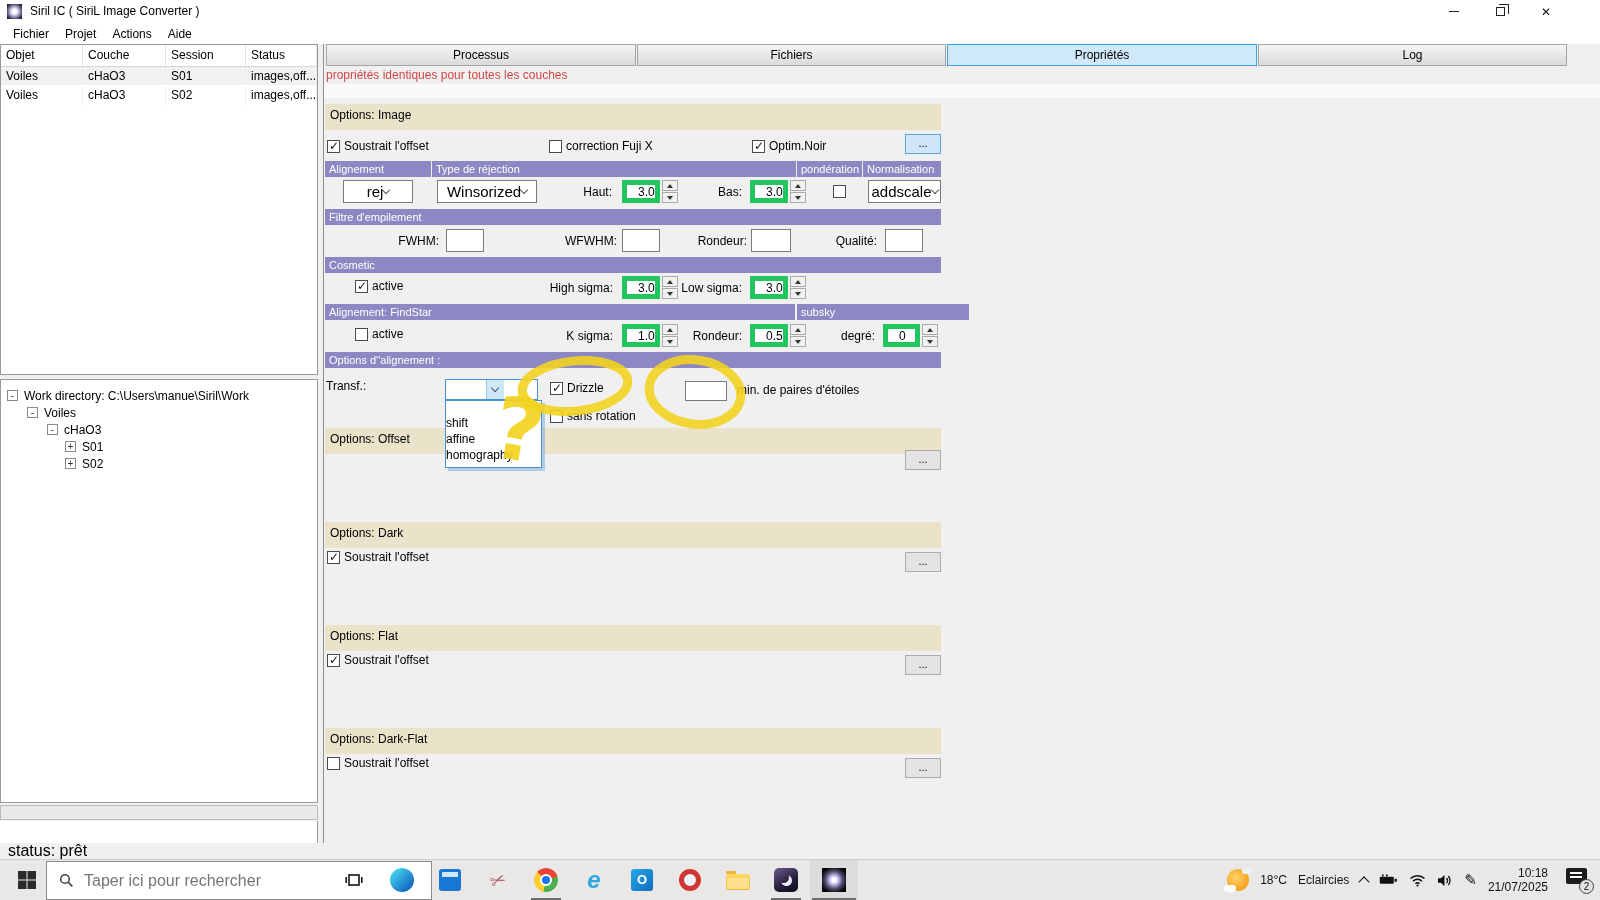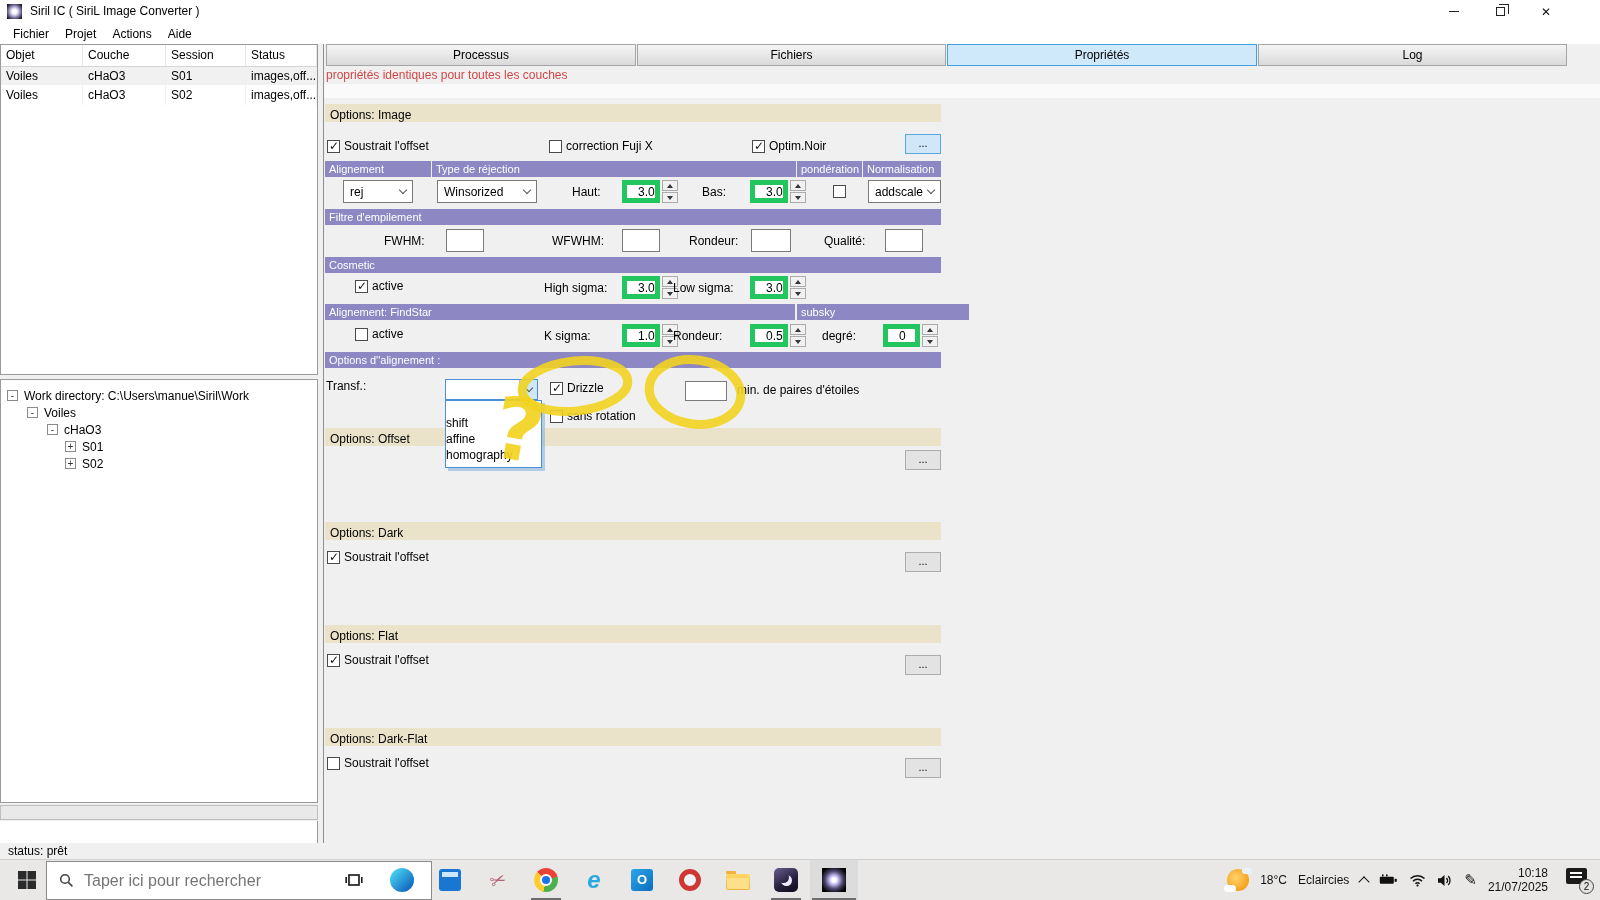--- a/index.html
+++ b/index.html
@@ -41,52 +41,52 @@
   #vsplit { left:323px; top:44px; width:1px; height:799px; background:#8f8f8f; }
 
   
   #main { left:324px; top:44px; width:1276px; height:799px; background:#f0f0f0; }
   .tab { top:0; height:22px; background:linear-gradient(#f5f5f5,#dadada); border:1px solid #a5a5a5;
     text-align:center; line-height:20px; font-size:12px; }
   .tab.selected { background:#cfe9fb; border:1px solid #41a0e0; }
   #white-band { left:0; top:40px; width:1276px; height:14px; background:#fafafa; }
   #notice { left:2px; top:24px; font-size:12px; color:#d14747; }
 
-  .tan { left:1px; width:616px; height:18px; background:#eae3ca; font-size:12px; line-height:22px; padding-left:5px; }
+  .tan { left:1px; width:616px; height:26px; background:#eae3ca; font-size:12px; line-height:22px; padding-left:5px; }
   .pur { height:16px; background:#8d87c3; color:#fff; font-size:11px; line-height:16px; padding-left:4px; white-space:nowrap; overflow:hidden; }
   .lbl { font-size:12px; line-height:16px; white-space:nowrap; }
-  .rlbl { }
+  .rlbl { text-align:right; }
   .cb { width:13px; height:13px; background:#fff; border:1px solid #4a4a4a; position:absolute; }
   .cb.checked::before { content:"✓"; position:absolute; left:1px; top:-2px; font-size:12px; color:#101010; }
   .dots { width:36px; height:20px; background:#e3e3e3; border:1px solid #acacac; font-size:11px; text-align:center; line-height:17px; }
   .dots.focus { background:#cfe7f8; border-color:#58a6dd; }
   .fld { background:#fff; border:1px solid #7a7a7a; }
 
   .spin { display:flex; height:23px; }
   .spin-in { width:38px; border:5px solid #22c55e; font:12px "Liberation Sans","DejaVu Sans",sans-serif; padding-left:11px; }
   .updown { display:flex; flex-direction:column; width:16px; margin-left:2px; }
   .sb { flex:1; background:#f1f1f1; border:1px solid #ababab; display:flex; align-items:center; justify-content:center; }
   .sb + .sb { margin-top:1px; }
   .tri-up { width:0; height:0; border-left:3px solid transparent; border-right:3px solid transparent; border-bottom:4px solid #333; }
   .tri-down { width:0; height:0; border-left:3px solid transparent; border-right:3px solid transparent; border-top:4px solid #333; }
 
   .sel { height:23px; border:1px solid #7a7a7a; background:#fff; display:flex; align-items:center;
-    justify-content:space-between; padding:0 6px; font-size:12px; }
+    justify-content:center; padding:0 6px; font-size:15px; }
   .chev-down { width:6px; height:6px; border-right:1.5px solid #555; border-bottom:1.5px solid #555;
     transform:rotate(45deg); margin-top:-3px; flex:0 0 auto; }
   .sel.open { border-color:#4a90d9; padding-right:0; height:21px; }
   .dd-btn { width:18px; height:100%; background:#cde8f9; border-left:1px solid #9cc6e8; display:flex; align-items:center; justify-content:center; }
   #transf-popup { left:121px; top:356px; width:97px; height:68px; background:#fff; border:1px solid #4a90d9;
     box-shadow:3px 3px 0 rgba(130,175,220,.55); z-index:40; padding-top:14px; }
   .popup-item { font-size:12px; height:16px; line-height:16px; }
 
   #anno { left:0; top:0; width:700px; height:500px; z-index:60; pointer-events:none; }
 
   
-  #statusbar { left:0; top:843px; width:1600px; height:16px; background:#f0f0f0; font-size:12px; padding-left:8px; line-height:16px; }
+  #statusbar { left:0; top:843px; width:1600px; height:16px; background:#f0f0f0; font-size:16px; padding-left:8px; line-height:16px; }
   #taskbar { left:0; top:859px; width:1600px; height:41px; background:#eae8e6; border-top:1px solid #cfcfcf; }
   #start-btn { left:8px; top:0; width:38px; height:40px; display:flex; align-items:center; justify-content:center; }
   #search-box { left:46px; top:1px; width:386px; height:39px; background:#fff; border:1px solid #8a8a8a;
     display:flex; align-items:center; padding-left:12px; gap:10px; }
   #search-box input { border:none; outline:none; font-size:16px; color:#3b3b3b; width:300px;
     font-family:"Liberation Sans","DejaVu Sans",sans-serif; background:transparent; }
   #tiles { left:330px; top:0; height:40px; display:flex; }
   .tile { width:48px; height:40px; display:flex; align-items:center; justify-content:center; position:relative; }
   .tile.running::after { content:""; position:absolute; bottom:0; left:9px; right:9px; height:2px; background:#6d6d6d; }
   .tile.active { background:#dcdcdc; }

